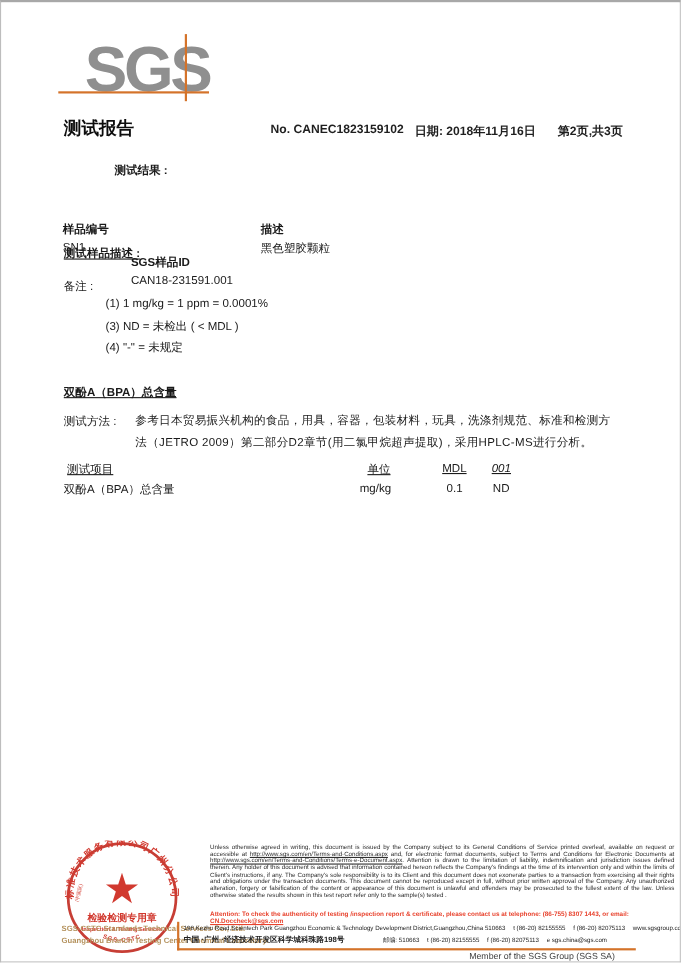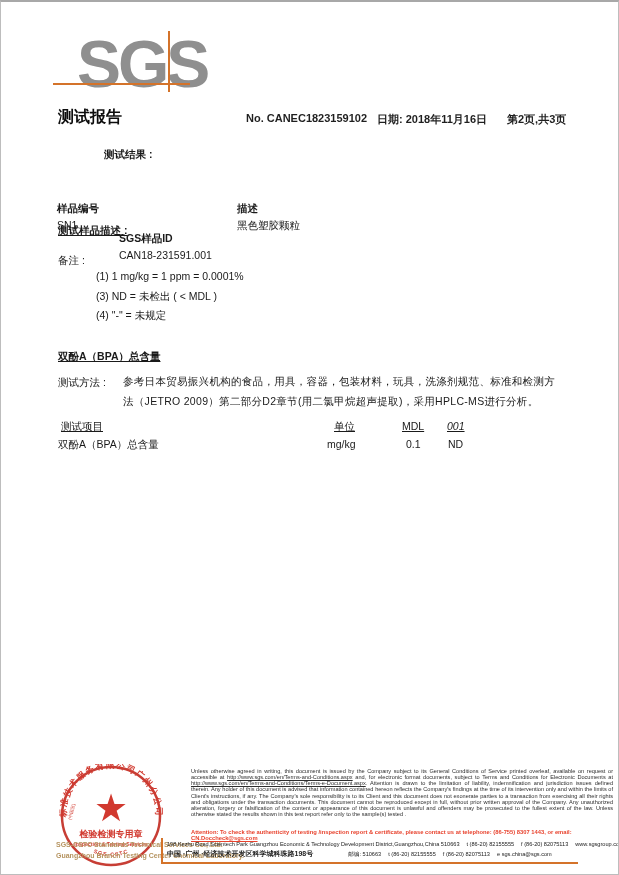--- a/index.html
+++ b/index.html
@@ -3,21 +3,21 @@
 <meta charset="utf-8">
 <style>
   html,body{margin:0;padding:0;background:#e9e9e9;}
   .page{
     position:relative;width:619px;height:875px;margin:0 auto;background:#fff;
     border:1px solid #bdbdbd;border-top:2px solid #a8a8a8;box-sizing:border-box;
     font-family:"Liberation Sans",sans-serif;color:#1a1a1a;overflow:hidden;
   }
   .abs{position:absolute;white-space:nowrap;}
   
-  .logo{left:76px;top:37px;font-size:66px;line-height:50px;font-weight:bold;color:#8f8f8f;letter-spacing:-3px;}
+  .logo{left:76px;top:37px;font-size:58px;line-height:50px;font-weight:bold;color:#8f8f8f;letter-spacing:-3px;}
   .hline{left:52px;top:81px;width:137px;height:2px;background:#d4732a;}
   .vline{left:167px;top:29px;width:2px;height:61px;background:#d4732a;}
   .title{left:57px;top:105px;font-size:16px;font-weight:bold;color:#0d0d0d;}
   .hmeta{font-size:11px;font-weight:bold;color:#1f1f1f;}
   .report-no{left:245px;top:110px;}
   .hdate{left:376px;top:110px;}
   .hpages{left:506px;top:110px;}
   
   .b{font-weight:bold;}
   .u{text-decoration:underline;}
@@ -146,14 +146,15 @@
   </div>
   <div class="abs addr addr2">
     <span class="addr-cn">中国 ·广州 ·经济技术开发区科学城科珠路198号</span>
     <span style="margin-left:28px;">邮编: 510663</span>
     <span>t (86-20) 82155555</span>
     <span>f (86-20) 82075113</span>
     <span>e  sgs.china@sgs.com</span>
   </div>
 
   <div class="abs frule"></div>
+  <div class="abs member">Member of the SGS Group (SGS SA)</div>
 
 </div>
 
 </body></html>

